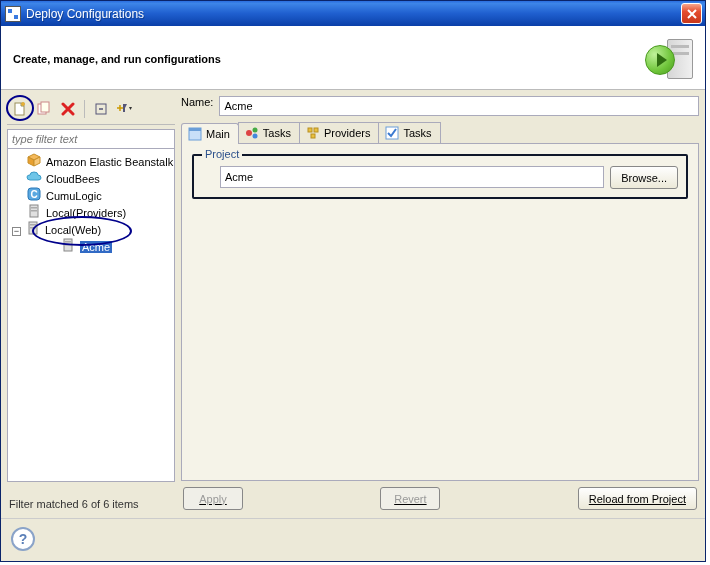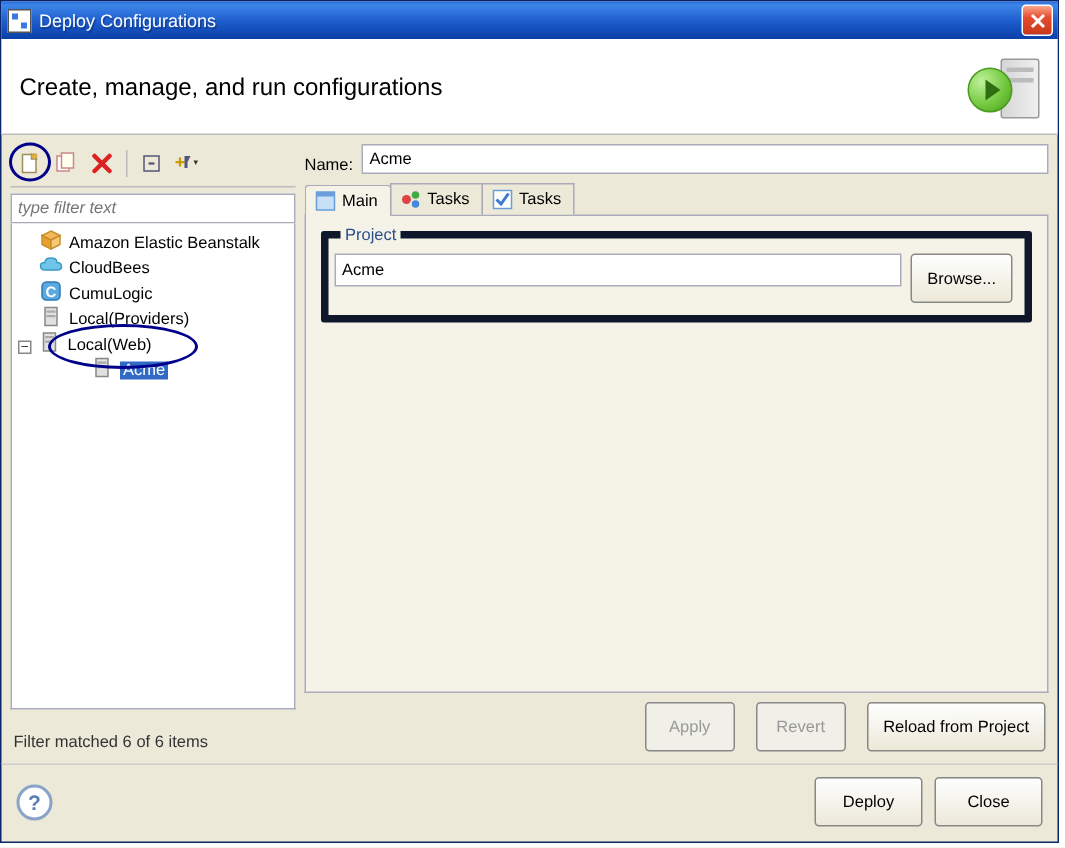--- a/index.html
+++ b/index.html
@@ -61,22 +61,22 @@
   .dlg-header {
     background: #fff;
     border-bottom: 1px solid #bbb;
     padding: 10px 12px 8px 12px;
     display: flex;
     align-items: center;
     justify-content: space-between;
     height: 64px;
   }
   .dlg-header-title {
-    font-weight: normal;
-    font-size: 16px;
+    font-weight: bold;
+    font-size: 11px;
   }
   .header-icon {
     width: 48px; height: 48px;
     position: relative;
   }
   .server-shape {
     position:absolute; right:0; top:4px; width:26px; height:40px;
     background: linear-gradient(to right,#d6d6d6,#f0f0f0);
     border:1px solid #999; border-radius:2px;
   }
@@ -101,21 +101,21 @@
   }
   
   .dlg-body {
     flex: 1;
     display: flex;
     padding: 6px;
     gap: 6px;
     min-height: 0;
   }
   .left-panel {
-    width: 190px;
+    width: 168px;
     display: flex;
     flex-direction: column;
   }
   .toolbar {
     display: flex;
     align-items: center;
     gap: 2px;
     padding: 2px 2px 4px 2px;
     position: relative;
   }
@@ -192,21 +192,21 @@
     padding: 16px 2px 2px 2px;
     color: #333;
   }
   
   .right-panel {
     flex: 1;
     display: flex;
     flex-direction: column;
   }
   .name-row {
-    display:flex; align-items:flex-end; gap:6px;
+    display:flex; align-items:flex-start; gap:6px;
     margin-bottom: 6px;
   }
   .name-row label { }
   .name-row input {
     flex:1; height:20px; border:1px solid #aab; background:#fff;
     padding:2px 4px; font-size:11px;
   }
   .tabbar {
     display:flex;
     align-items:flex-end;
@@ -232,55 +232,56 @@
   .tab .tab-icon { width:14px; height:14px; display:flex; align-items:center; justify-content:center; }
   .tab-content {
     flex:1;
     border:1px solid #aab;
     border-top:none;
     background:#f5f3e8;
     padding: 10px;
     min-height:0;
   }
   .group {
-    border:5px solid #0f172a;
+    border:2px solid #0f172a;
     border-radius:2px;
-    padding: 10px 8px 8px 4px;
+    padding: 10px 8px 8px 26px;
     position:relative;
   }
   .group-title {
     position:absolute; top:-8px; left:8px;
     background:#f5f3e8;
     padding:0 3px;
     color:#2a4f8a;
   }
   .project-row {
     display:flex; gap:6px;
   }
   .project-row input {
     flex:1; height:22px; border:1px solid #aab;
     background:#fff; padding:2px 4px; font-size:11px;
   }
   .btn {
-    height:33px;
+    height:23px;
     border:1px solid #888;
     background: linear-gradient(#fefefe,#ece9d8);
     border-radius:3px;
     padding:0 10px;
     cursor:pointer;
     font-size:11px;
     min-width: 60px;
   }
   .btn:disabled {
     color:#999; cursor:default;
     background:#f0efe8;
   }
   .right-bottom {
-    display:flex; justify-content:flex-end; gap:14px;
+    display:flex; justify-content:space-between; gap:4px;
     padding: 6px 2px 2px 2px;
+    text-decoration: underline;
   }
   
   .dlg-footer {
     display:flex; align-items:center; justify-content:space-between;
     padding: 8px 10px 10px 10px;
     border-top: 1px solid #ccc;
   }
   .help-btn {
     width:24px; height:24px;
     border:2px solid #8aa3c8;
@@ -446,20 +447,30 @@
                 <circle cx="4" cy="7" r="3" fill="#d44"></circle>
                 <circle cx="10" cy="4" r="2.5" fill="#4a4"></circle>
                 <circle cx="10" cy="10" r="2.5" fill="#48d"></circle>
               </svg>
             </span>
           <span>Tasks</span>
         </div>
         <div class="tab">
           <span class="tab-icon">
               <svg width="14" height="14">
+                <rect x="2" y="2" width="4" height="4" fill="#e8c040" stroke="#b89020"></rect>
+                <rect x="8" y="2" width="4" height="4" fill="#e8c040" stroke="#b89020"></rect>
+                <rect x="5" y="8" width="4" height="4" fill="#e8c040" stroke="#b89020"></rect>
+              </svg>
+            </span>
+          <span>Providers</span>
+        </div>
+        <div class="tab">
+          <span class="tab-icon">
+              <svg width="14" height="14">
                 <rect x="1" y="1" width="12" height="12" fill="#fff" stroke="#6a9ed8"></rect>
                 <path d="M3 7 L6 10 L11 3" stroke="#3a7ad0" stroke-width="2" fill="none"></path>
               </svg>
             </span>
           <span>Tasks</span>
         </div>
       </div>
       <div class="tab-content">
         <div class="group">
           <div class="group-title">Project</div>
@@ -474,18 +485,14 @@
         <button class="btn" disabled="">Revert</button>
         <button class="btn">Reload from Project</button>
       </div>
     </div>
   </div>
 
   <div class="dlg-footer">
     <div class="help-btn">
       <span>?</span>
     </div>
-    <div class="footer-btns">
-      <button class="btn">Deploy</button>
-      <button class="btn">Close</button>
-    </div>
   </div>
 </div>
 
 </body></html>

